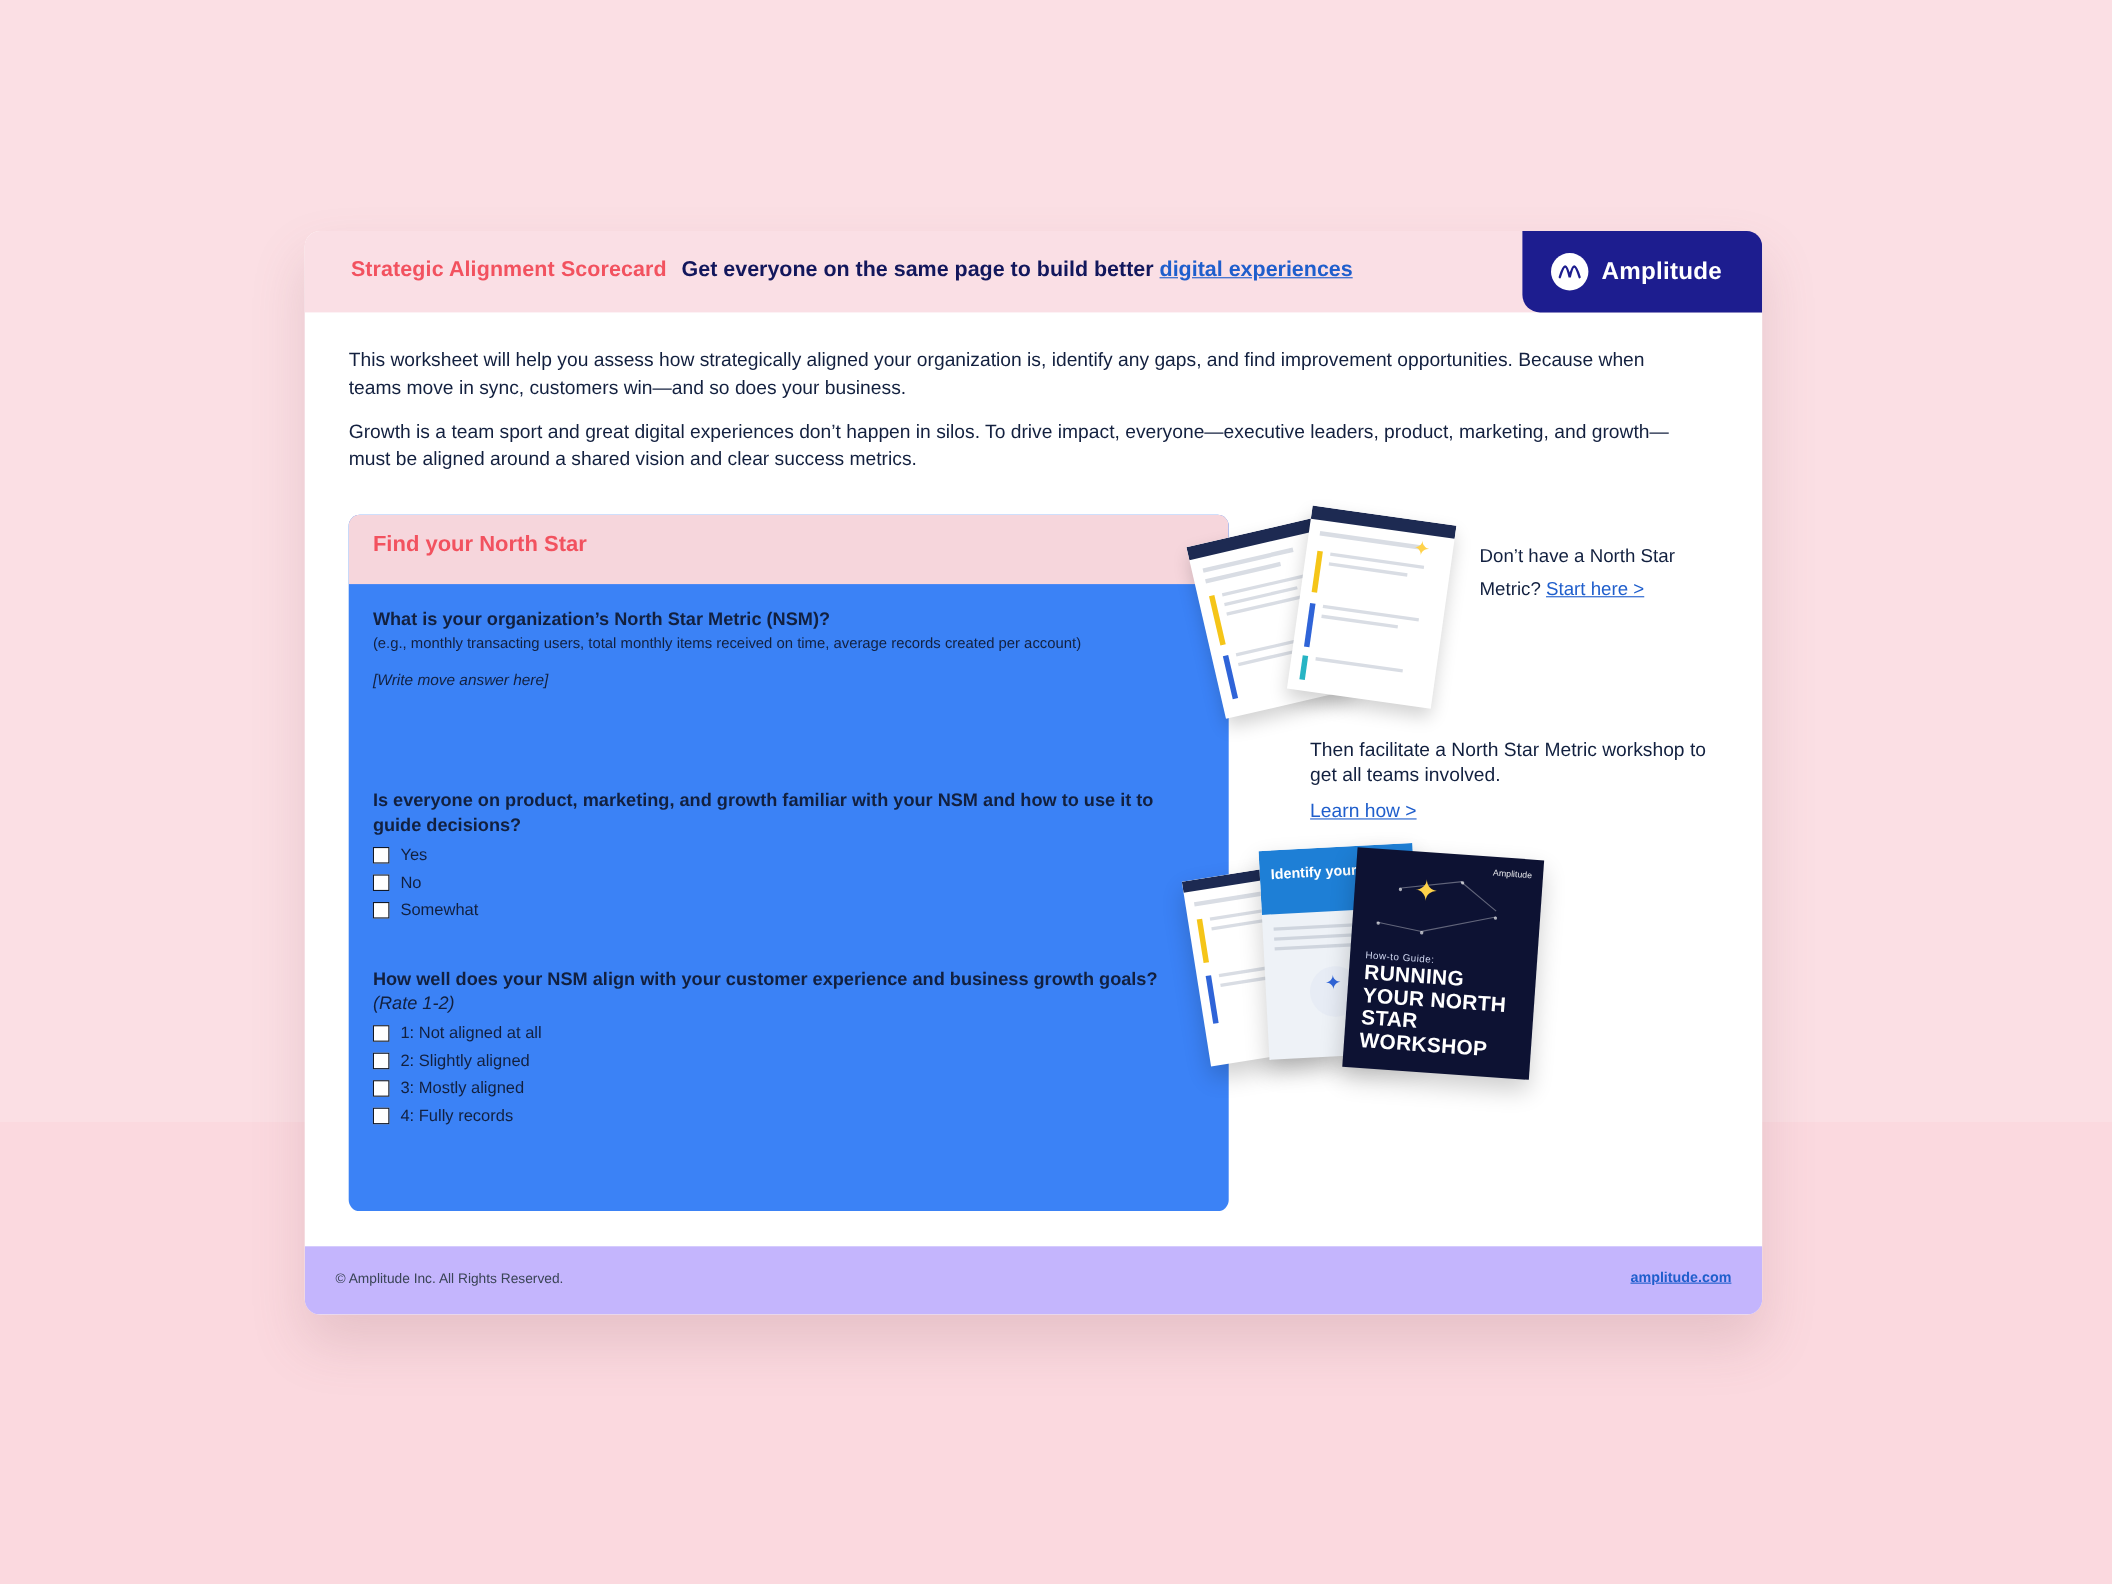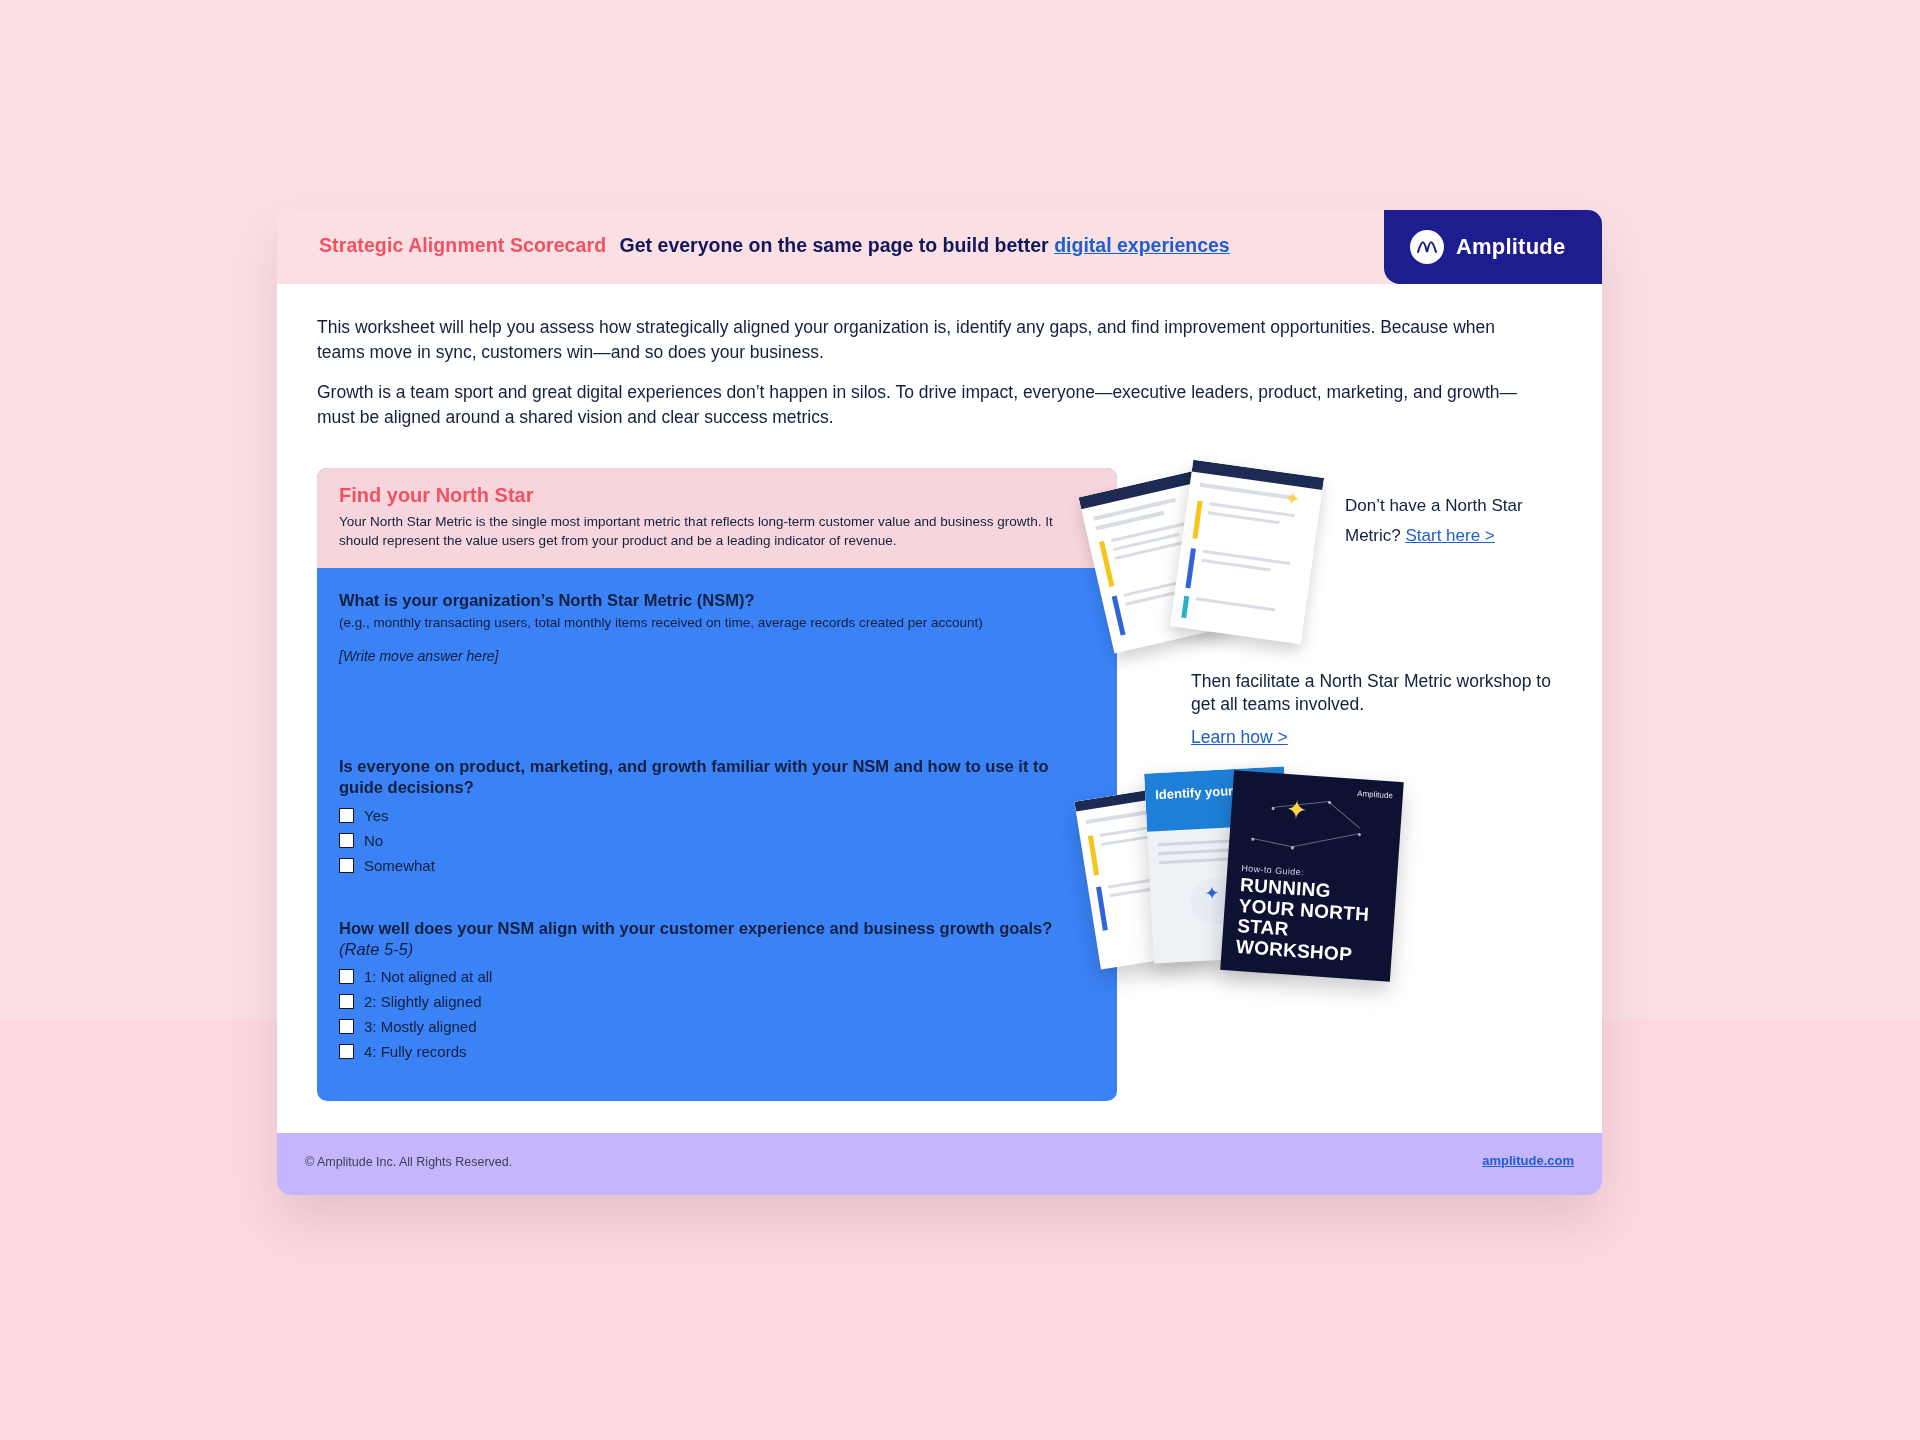--- a/index.html
+++ b/index.html
@@ -371,21 +371,20 @@
   </div>
 
   <div class="intro">
     <p>This worksheet will help you assess how strategically aligned your organization is, identify any gaps, and find improvement opportunities. Because when teams move in sync, customers win—and so does your business.</p>
     <p>Growth is a team sport and great digital experiences don’t happen in silos. To drive impact, everyone—executive leaders, product, marketing, and growth—must be aligned around a shared vision and clear success metrics.</p>
   </div>
 
   <div class="card">
     <div class="card-banner">
       <h2>Find your North Star</h2>
-      <p>Your North Star Metric is the single most important metric that reflects long-term customer value and business growth. It should represent the value users get from your product and be a leading indicator of revenue.</p>
     </div>
 
     <div class="card-body">
 
       <div>
         <p class="q-title">What is your organization’s North Star Metric (NSM)?</p>
         <p class="q-hint">(e.g., monthly transacting users, total monthly items received on time, average records created per account)</p>
         <p class="answer-placeholder">[Write move answer here]</p>
       </div>
 
@@ -403,21 +402,21 @@
           <div class="opt">
             <span class="checkbox"></span>
             <span class="opt-label">Somewhat</span>
           </div>
         </div>
       </div>
 
       <div class="q-block">
         <p class="q-title">
           <span>How well does your NSM align with your customer experience and business growth goals?</span>
-          <span class="normal">(Rate 5-5)</span>
+          <span class="normal">(Rate 1-2)</span>
         </p>
         <div class="options">
           <div class="opt">
             <span class="checkbox"></span>
             <span class="opt-label">1: Not aligned at all</span>
           </div>
           <div class="opt">
             <span class="checkbox"></span>
             <span class="opt-label">2: Slightly aligned</span>
           </div>

